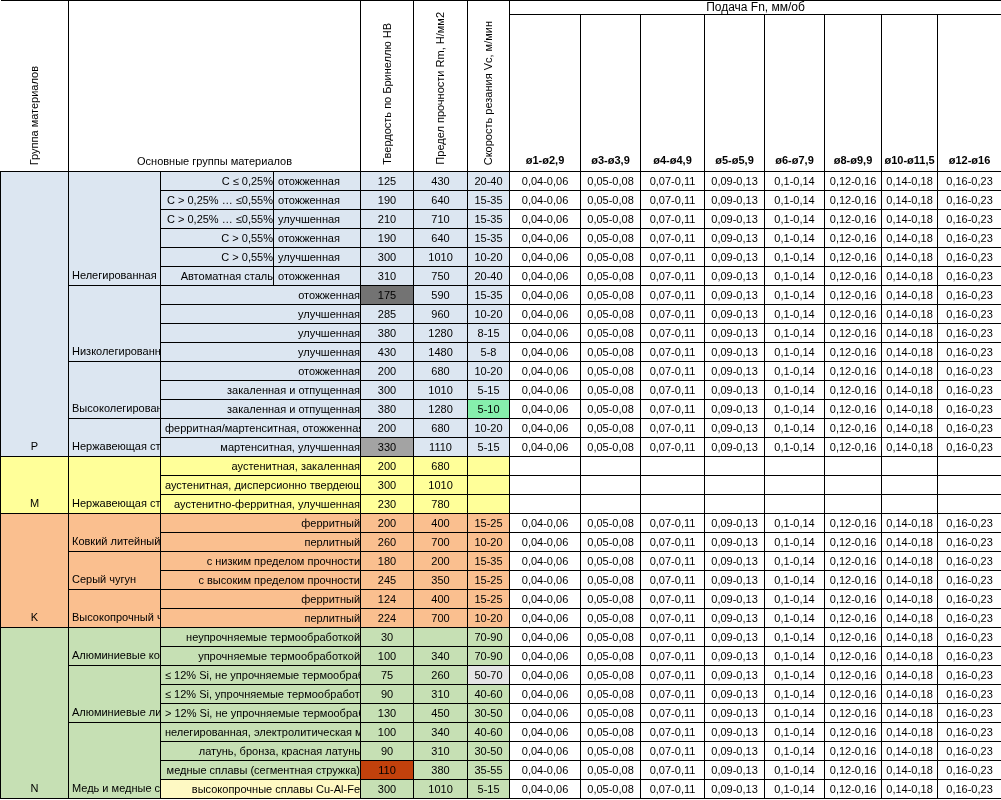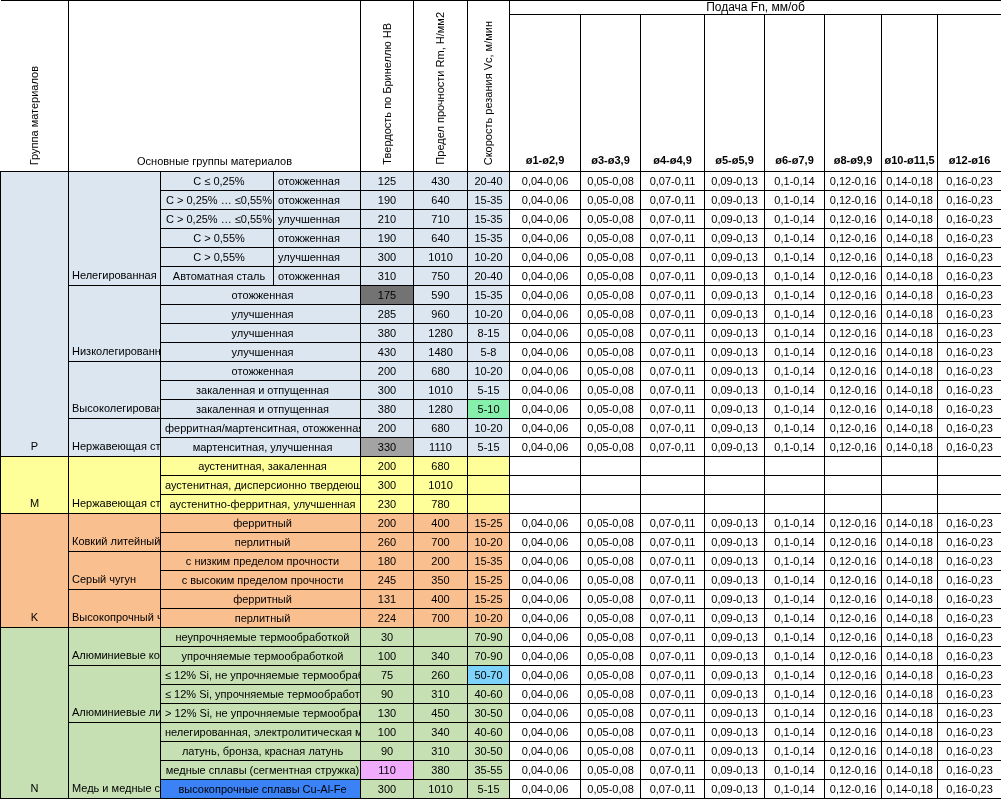--- a/index.html
+++ b/index.html
@@ -39,21 +39,21 @@
     writing-mode: vertical-rl;
     transform: rotate(180deg);
     margin: 0 auto 6px auto;
     font-size: 11px;
     line-height: 13px;
   }
   th.main-groups { vertical-align: bottom; text-align: center; padding-bottom: 3px; font-size: 11px; }
 
   td.group-cell { text-align: center; vertical-align: bottom; padding-bottom: 3px; }
   td.subgroup-cell { text-align: left; vertical-align: bottom; padding: 0 1px 3px 3px; }
-  td.spec-cell { text-align: center; padding-left: 4px; vertical-align: middle; }
+  td.spec-cell { text-align: right; padding-left: 4px; vertical-align: middle; }
   td.state-cell { text-align: left; padding-left: 4px; vertical-align: middle; }
   td.num-cell { text-align: center; vertical-align: middle; }
   td.feed-cell { text-align: center; vertical-align: middle; background: #ffffff; }
 </style>
 </head>
 <body>
 
 <div class="sheet">
   <table class="params">
     <colgroup>
@@ -424,21 +424,21 @@
           <td class="feed-cell">0,07-0,11</td>
           <td class="feed-cell">0,09-0,13</td>
           <td class="feed-cell">0,1-0,14</td>
           <td class="feed-cell">0,12-0,16</td>
           <td class="feed-cell">0,14-0,18</td>
           <td class="feed-cell">0,16-0,23</td>
         </tr>
         <tr>
           <td class="subgroup-cell" rowspan="2" style="background: rgb(250, 191, 143);">Высокопрочный чугун</td>
           <td class="spec-cell" colspan="2" style="background: rgb(250, 191, 143);">ферритный</td>
-          <td class="num-cell" style="background: rgb(250, 191, 143);">131</td>
+          <td class="num-cell" style="background: rgb(250, 191, 143);">124</td>
           <td class="num-cell" style="background: rgb(250, 191, 143);">400</td>
           <td class="num-cell" style="background: rgb(250, 191, 143);">15-25</td>
           <td class="feed-cell">0,04-0,06</td>
           <td class="feed-cell">0,05-0,08</td>
           <td class="feed-cell">0,07-0,11</td>
           <td class="feed-cell">0,09-0,13</td>
           <td class="feed-cell">0,1-0,14</td>
           <td class="feed-cell">0,12-0,16</td>
           <td class="feed-cell">0,14-0,18</td>
           <td class="feed-cell">0,16-0,23</td>
@@ -485,21 +485,21 @@
           <td class="feed-cell">0,1-0,14</td>
           <td class="feed-cell">0,12-0,16</td>
           <td class="feed-cell">0,14-0,18</td>
           <td class="feed-cell">0,16-0,23</td>
         </tr>
         <tr>
           <td class="subgroup-cell" rowspan="3" style="background: rgb(198, 224, 180);">Алюминиевые литейные</td>
           <td class="spec-cell" colspan="2" style="background: rgb(198, 224, 180);">≤ 12% Si, не упрочняемые термообработкой</td>
           <td class="num-cell" style="background: rgb(198, 224, 180);">75</td>
           <td class="num-cell" style="background: rgb(198, 224, 180);">260</td>
-          <td class="num-cell" style="background: #7dd3fc;">50-70</td>
+          <td class="num-cell" style="background: #e5e5e5;">50-70</td>
           <td class="feed-cell">0,04-0,06</td>
           <td class="feed-cell">0,05-0,08</td>
           <td class="feed-cell">0,07-0,11</td>
           <td class="feed-cell">0,09-0,13</td>
           <td class="feed-cell">0,1-0,14</td>
           <td class="feed-cell">0,12-0,16</td>
           <td class="feed-cell">0,14-0,18</td>
           <td class="feed-cell">0,16-0,23</td>
         </tr>
         <tr>
@@ -554,34 +554,34 @@
           <td class="feed-cell">0,05-0,08</td>
           <td class="feed-cell">0,07-0,11</td>
           <td class="feed-cell">0,09-0,13</td>
           <td class="feed-cell">0,1-0,14</td>
           <td class="feed-cell">0,12-0,16</td>
           <td class="feed-cell">0,14-0,18</td>
           <td class="feed-cell">0,16-0,23</td>
         </tr>
         <tr>
           <td class="spec-cell" colspan="2" style="background: rgb(198, 224, 180);">медные сплавы (сегментная стружка)</td>
-          <td class="num-cell" style="background: #f0abfc; text-align: center;">110</td>
+          <td class="num-cell" style="background: #c2410c; text-align: center;">110</td>
           <td class="num-cell" style="background: rgb(198, 224, 180);">380</td>
           <td class="num-cell" style="background: rgb(198, 224, 180);">35-55</td>
           <td class="feed-cell">0,04-0,06</td>
           <td class="feed-cell">0,05-0,08</td>
           <td class="feed-cell">0,07-0,11</td>
           <td class="feed-cell">0,09-0,13</td>
           <td class="feed-cell">0,1-0,14</td>
           <td class="feed-cell">0,12-0,16</td>
           <td class="feed-cell">0,14-0,18</td>
           <td class="feed-cell">0,16-0,23</td>
         </tr>
         <tr>
-          <td class="spec-cell" colspan="2" style="background: #3b82f6;">высокопрочные сплавы Cu-Al-Fe</td>
+          <td class="spec-cell" colspan="2" style="background: #fef9c3;">высокопрочные сплавы Cu-Al-Fe</td>
           <td class="num-cell" style="background: rgb(198, 224, 180);">300</td>
           <td class="num-cell" style="background: rgb(198, 224, 180);">1010</td>
           <td class="num-cell" style="background: rgb(198, 224, 180);">5-15</td>
           <td class="feed-cell">0,04-0,06</td>
           <td class="feed-cell">0,05-0,08</td>
           <td class="feed-cell">0,07-0,11</td>
           <td class="feed-cell">0,09-0,13</td>
           <td class="feed-cell">0,1-0,14</td>
           <td class="feed-cell">0,12-0,16</td>
           <td class="feed-cell">0,14-0,18</td>

